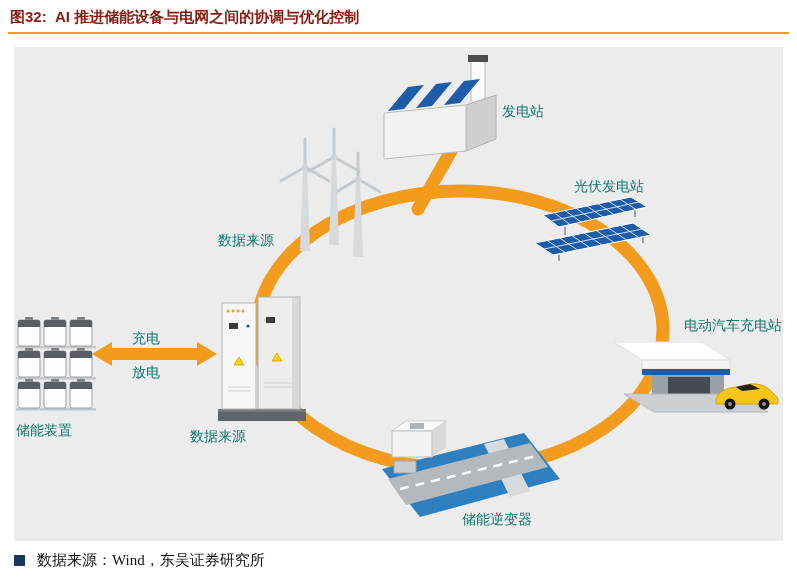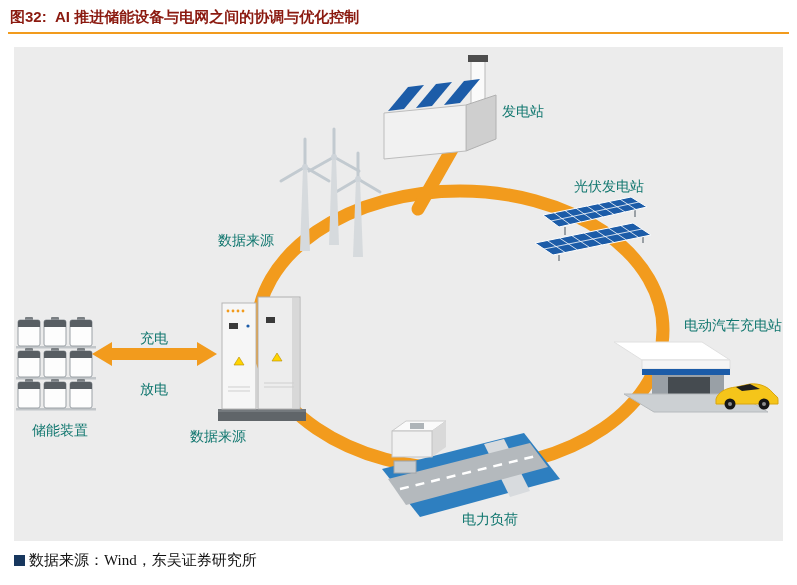--- a/index.html
+++ b/index.html
@@ -6,22 +6,22 @@
   .page{position:relative;width:797px;height:585px;background:#fff;overflow:hidden;
         font-family:"Liberation Sans",sans-serif;}
   .fig-title{position:absolute;left:10px;top:8px;font-size:15px;font-weight:bold;
         color:var(--title-red,#8B1A10);white-space:pre;}
   .title-rule{position:absolute;left:8px;top:32px;width:781px;height:2px;
         background:var(--accent-orange,#F29B1D);}
   .panel{position:absolute;left:14px;top:47px;width:769px;height:494px;
         background:var(--panel-gray,#ECECEC);}
   .panel svg{position:absolute;left:0;top:0;}
   .lbl{position:absolute;font-size:14px;font-weight:400;color:#0f766e;line-height:17px;}
-  .lbl.center{text-align:center;}
-  .source{position:absolute;left:14px;top:551px;display:flex;align-items:center;gap:4px;}
+  .lbl.center{text-align:left;}
+  .source{position:absolute;left:14px;top:551px;display:flex;align-items:center;gap:12px;}
   .bullet{display:inline-block;width:11px;height:11px;background:var(--bullet-navy,#17375E);}
   .src-text{font-family:"Liberation Serif",serif;font-size:15px;color:#111;}
   .orange-fill{fill:var(--accent-orange,#F29B1D);}
   .orange-stroke{stroke:var(--accent-orange,#F29B1D);}
   .blue-fill{fill:var(--brand-blue,#1C5CA8);}
   .load-fill{fill:var(--load-blue,#2E7FC0);}
   .yellow-fill{fill:var(--car-yellow,#F5C51A);}
 </style>
 </head>
 <body>
@@ -149,26 +149,26 @@
           <use href="#battery-cell" x="26" y="62"></use>
           <use href="#battery-cell" x="52" y="62"></use>
       </g>
 
       <polygon class="orange-fill" points="78,307 98,295 98,301 183,301 183,295 203,307 183,319 183,313 98,313 98,319"></polygon>
     </svg>
 
     <div class="lbl" style="left:488px;top:56px">发电站</div>
     <div class="lbl" style="left:560px;top:131px">光伏发电站</div>
     <div class="lbl" style="left:670px;top:270px">电动汽车充电站</div>
-    <div class="lbl" style="left:448px;top:464px">电力负荷</div>
+    <div class="lbl" style="left:448px;top:464px">储能逆变器</div>
     <div class="lbl" style="left:204px;top:185px">数据来源</div>
     <div class="lbl" style="left:176px;top:381px">数据来源</div>
-    <div class="lbl" style="left:18px;top:375px">储能装置</div>
+    <div class="lbl" style="left:2px;top:375px">储能装置</div>
     <div class="lbl center" style="left:118px;top:283px;width:44px">充电</div>
-    <div class="lbl center" style="left:118px;top:334px;width:44px">放电</div>
+    <div class="lbl center" style="left:118px;top:317px;width:44px">放电</div>
   </div>
 
   <div class="source">
     <span class="bullet"></span>
     <span class="src-text">数据来源：Wind，东吴证券研究所</span>
   </div>
 
 </div>
 
 </body></html>

